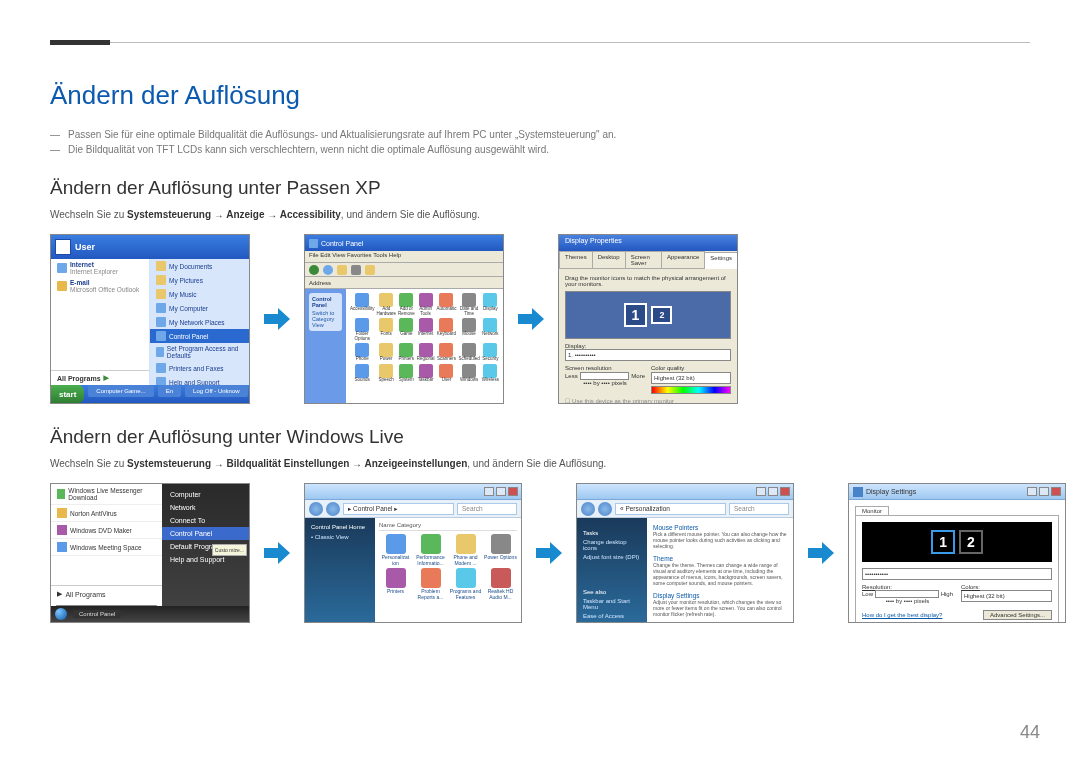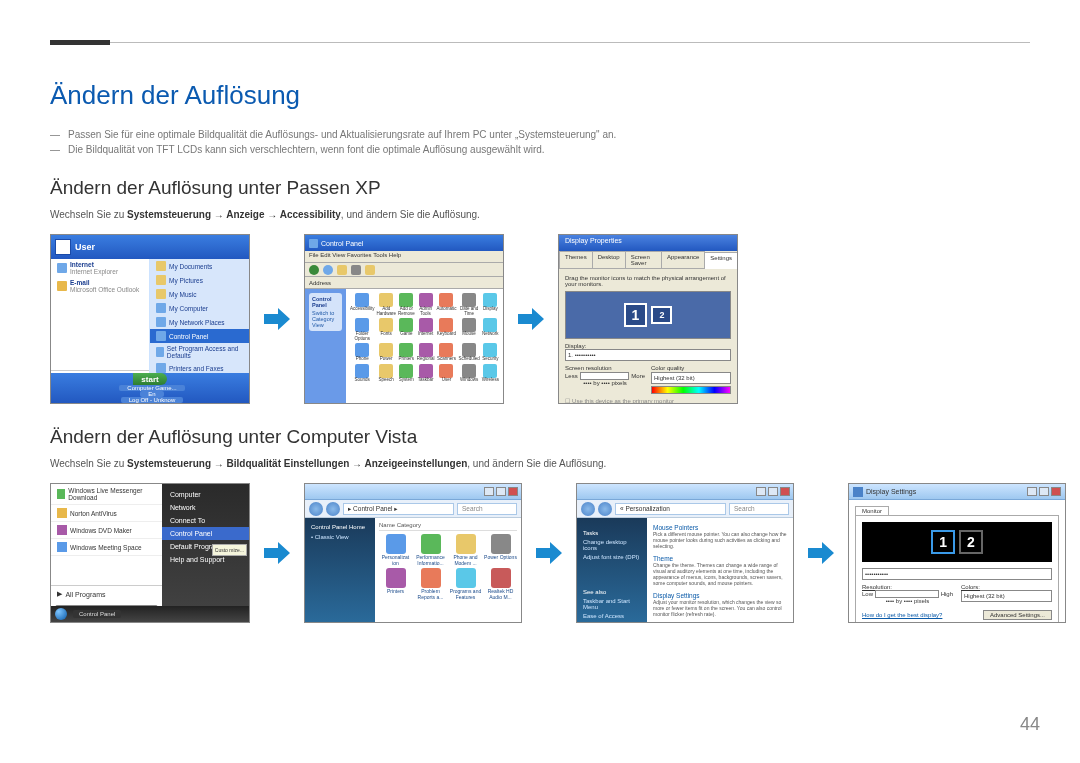--- a/index.html
+++ b/index.html
@@ -84,21 +84,21 @@
   .xp1 { width: 200px; height: 170px; }
   .xp2 { width: 200px; height: 170px; }
   .xp3 { width: 180px; height: 170px; }
   
   .v1 { width: 200px; height: 140px; }
   .v2 { width: 218px; height: 140px; }
   .v3 { width: 218px; height: 140px; }
   .v4 { width: 218px; height: 140px; }
   .page-num {
     position: absolute;
-    bottom: 28px;
+    bottom: 20px;
     right: 40px;
     color: #888;
     font-size: 18px;
     margin-left: 44px;
   }
   
   .xp-start-top {
     height: 24px;
     background: linear-gradient(#3a7de0,#2258c0);
     display: flex; align-items: center; gap: 4px; padding-left: 4px;
@@ -106,21 +106,21 @@
   .xp-start-top .ava { width:16px; height:16px; background:#fff; border:1px solid #1a4aa8; }
   .xp-start-top .usr { color:#fff; font-size:9px; font-weight:700; }
   .xp-start-body { display:flex; height: 126px; }
   .xp-col-l { width:50%; background:#fff; border-right:1px solid #cde3ff; display:flex; flex-direction:column; }
   .xp-col-r { width:50%; background:#d7e6fb; display:flex; flex-direction:column; }
   .xp-it { font-size:6.5px; color:#1a3d8f; padding:2px 6px; display:flex; align-items:center; gap:3px; }
   .xp-it .ic { width:10px; height:10px; background:#6fa8e8; border-radius:1px; }
   .xp-it.sel { background:#2a6ad0; color:#fff; }
   .xp-allprog { border-top:1px solid #ccc; font-size:7px; padding:3px 6px; font-weight:700; color:#333; display:flex; align-items:center; gap:3px;}
   .xp-allprog .tri { color:#3b8b3b; }
-  .xp-taskbar { position:absolute; bottom:0; left:0; right:0; height:30px; background:linear-gradient(#3a7de0,#2258c0); display:flex; align-items:center;flex-direction:column;}
+  .xp-taskbar { position:absolute; bottom:0; left:0; right:0; height:18px; background:linear-gradient(#3a7de0,#2258c0); display:flex; }
   .xp-taskbar .sbtn { background:linear-gradient(#4caf50,#2e7d32); color:#fff; font-size:8px; font-weight:700; height:100%; padding:0 8px; display:flex; align-items:center; border-radius:0 6px 6px 0;}
   .xp-taskbar .titem { font-size:6px; color:#fff; background:#4a82d8; height:12px; margin-left:4px; padding:0 8px; border-radius:2px; display:flex; align-items:center;}
   
   .cp-title { height:16px; background:linear-gradient(#3a7de0,#2258c0); color:#fff; font-size:7px; padding:2px 4px; display:flex; align-items:center; gap:3px;}
   .cp-title .ci { width:9px; height:9px; background:#6fa8e8; border-radius:1px;}
   .cp-menu { height:12px; background:#ece9d8; border-bottom:1px solid #aaa; font-size:6px; color:#333; padding:1px 4px;}
   .cp-toolbar { height:14px; background:#ece9d8; border-bottom:1px solid #aaa; display:flex; align-items:center; gap:4px; padding:0 4px;}
   .cp-toolbar .tb { width:10px; height:10px; background:#6fa8e8; border-radius:50%;}
   .cp-addr { height:12px; background:#ece9d8; border-bottom:1px solid #aaa; font-size:6px; padding:1px 4px; display:flex; align-items:center; gap:3px;}
   .cp-body { display:flex; height: calc(100% - 54px); }
@@ -206,21 +206,21 @@
 </style>
 </head>
 <body>
 
 <div class="top-line"></div>
 <div class="top-bar"></div>
 
 <h1>Ändern der Auflösung</h1>
 
 <p class="note">Passen Sie für eine optimale Bildqualität die Auflösungs- und Aktualisierungsrate auf Ihrem PC unter „Systemsteuerung" an.</p>
-<p class="note">Die Bildqualität von TFT LCDs kann sich verschlechtern, wenn font die optimale Auflösung ausgewählt wird.</p>
+<p class="note">Die Bildqualität von TFT LCDs kann sich verschlechtern, wenn nicht die optimale Auflösung ausgewählt wird.</p>
 
 <h2>Ändern der Auflösung unter Passen XP</h2>
 <p class="instr">
   <span>Wechseln Sie zu </span><b>Systemsteuerung → Anzeige → Accessibility</b><span>, und ändern Sie die Auflösung.</span>
 </p>
 
 <div class="row">
 
   <div class="shot xp1">
     <div class="xp-start-top">
@@ -482,21 +482,21 @@
       <div style="margin-top:3px; color:#888;">
         <div>☐ <span>Use this device as the primary monitor</span></div>
 
       </div>
 
     </div>
   </div>
 
 </div>
 
-<h2>Ändern der Auflösung unter Computer Vista</h2>
+<h2>Ändern der Auflösung unter Windows Live</h2>
 <p class="instr">
   <span>Wechseln Sie zu </span><b>Systemsteuerung → Bildqualität Einstellungen → Anzeigeeinstellungen</b><span>, und ändern Sie die Auflösung.</span>
 </p>
 
 <div class="row">
 
   <div class="shot v1">
     <div class="vs-body">
       <div class="vs-l">
         <div style="flex:1">

